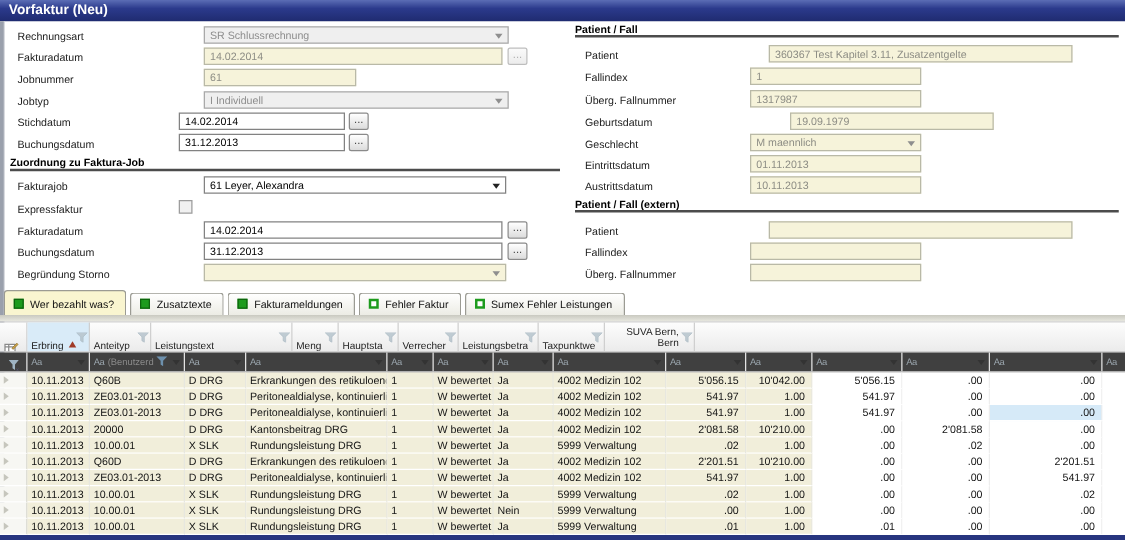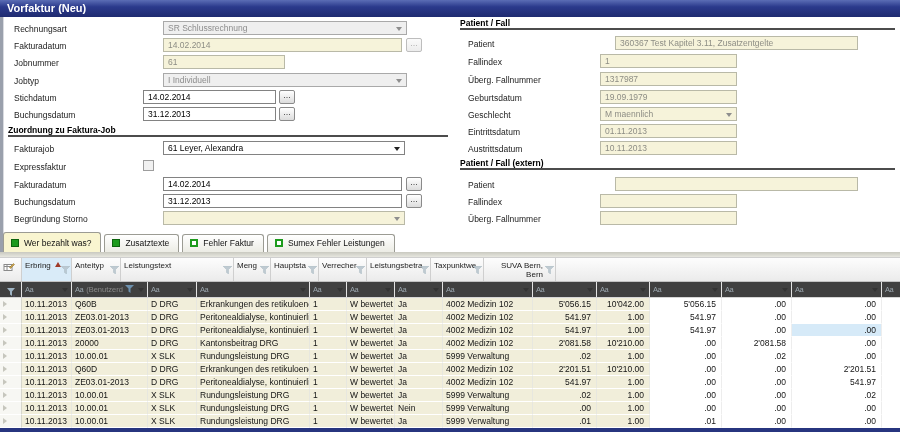--- a/index.html
+++ b/index.html
@@ -35,21 +35,21 @@
   .tab.active{height:21px;background:#f9f5d0;line-height:20px}
   .sq{display:inline-block;width:8px;height:8px;box-sizing:border-box;background:#1d9b1d;border:1px solid #0d640d;
        margin-right:5px;vertical-align:-1px}
   .sq.outline{background:#fff;border:2px solid #1d9b1d}
   .tabstrip{position:absolute;left:0;top:252px;width:900px;height:5px;background:linear-gradient(#c9c9c0,#e7e7df)}
 
   .grid{position:absolute;left:0;top:257px;width:900px}
   .ghrow{display:flex;height:23px;background:linear-gradient(#fdfdfd,#ebebeb);
          border-top:1px solid #cfcfcf;border-bottom:1px solid #c2c2c2;box-sizing:content-box}
   .gh{position:relative;box-sizing:border-box;border-right:1px solid #cfcfcf;
-      font-size:8px;line-height:9px;color:#222;padding:3px 10px 0 3px;overflow:hidden;white-space:pre-line}
+      font-size:8px;line-height:9px;color:#222;padding:14px 10px 0 3px;overflow:hidden;white-space:pre-line}
   .gh.sorted{background:#d9ebf8}
   .gh.hright{text-align:right;padding:3px 12px 0 2px}
   .gfun{position:absolute;right:1px;top:8px;opacity:.85}
   .sortarr{display:inline-block;width:0;height:0;border-left:3.5px solid transparent;border-right:3.5px solid transparent;
       border-bottom:5px solid #a03a28;margin-left:4px;vertical-align:1px}
   .gfrow{display:flex;height:15px;background:#404040;border-bottom:1px solid #d6d6d6;box-sizing:content-box}
   .gf{position:relative;box-sizing:border-box;border-right:1px solid #e3e3e3;
       font-size:7.5px;color:#8a8a8a;padding:3px 12px 0 3px;overflow:hidden;white-space:nowrap}
   .farr{position:absolute;right:3px;top:6px;width:0;height:0;
       border-left:3px solid transparent;border-right:3px solid transparent;border-top:4px solid #333}
@@ -145,21 +145,21 @@
 <div class="fld" style="left:600px;top:54px;width:137px">
   <span>1</span>
 </div>
 
 <div class="lbl" style="left:468px;top:75px">Überg. Fallnummer</div>
 <div class="fld" style="left:600px;top:72px;width:137px">
   <span>1317987</span>
 </div>
 
 <div class="lbl" style="left:468px;top:93px">Geburtsdatum</div>
-<div class="fld" style="left:600px;top:90px;width:137px">
+<div class="fld" style="left:632px;top:90px;width:163px">
   <span>19.09.1979</span>
 </div>
 
 <div class="lbl" style="left:468px;top:110px">Geschlecht</div>
 <div class="fld" style="left:600px;top:107px;width:137px">
   <span>M maennlich</span><span class="arr"></span>
 </div>
 
 <div class="lbl" style="left:468px;top:127px">Eintrittsdatum</div>
 <div class="fld" style="left:600px;top:124px;width:137px">
@@ -185,20 +185,21 @@
 </div>
 
 <div class="lbl" style="left:468px;top:214px">Überg. Fallnummer</div>
 <div class="fld" style="left:600px;top:211px;width:137px">
   <span></span>
 </div>
 
 <div class="tabs">
   <div class="tab active"><span class="sq"></span><span>Wer bezahlt was?</span></div>
   <div class="tab"><span class="sq"></span><span>Zusatztexte</span></div>
+  <div class="tab"><span class="sq"></span><span>Fakturameldungen</span></div>
   <div class="tab"><span class="sq outline"></span><span>Fehler Faktur</span></div>
   <div class="tab"><span class="sq outline"></span><span>Sumex Fehler Leistungen</span></div>
 </div>
 <div class="tabstrip"></div>
 
 <div class="grid" id="grid">
     <div class="ghrow">
       <div class="gh" style="width:22px"><svg width="12" height="12" viewBox="0 0 12 12">
           <rect x="1" y="3.5" width="8" height="6" fill="#fff" stroke="#8a8a8a"></rect>
           <line x1="1" y1="5.5" x2="9" y2="5.5" stroke="#8a8a8a"></line>

